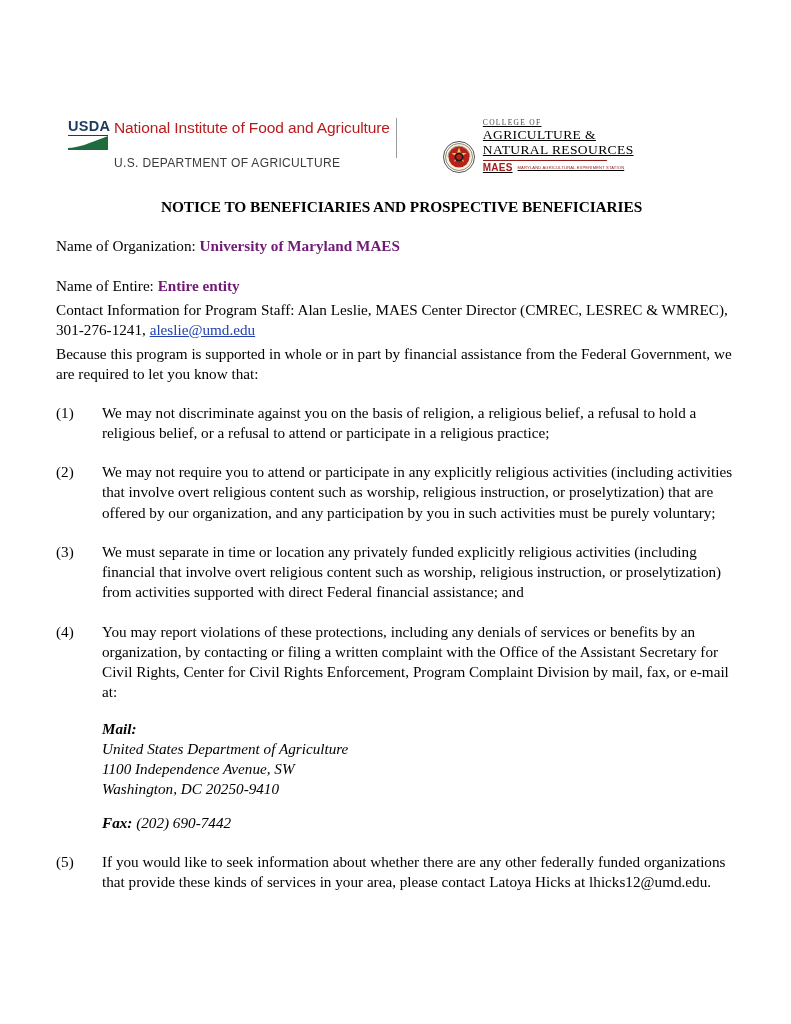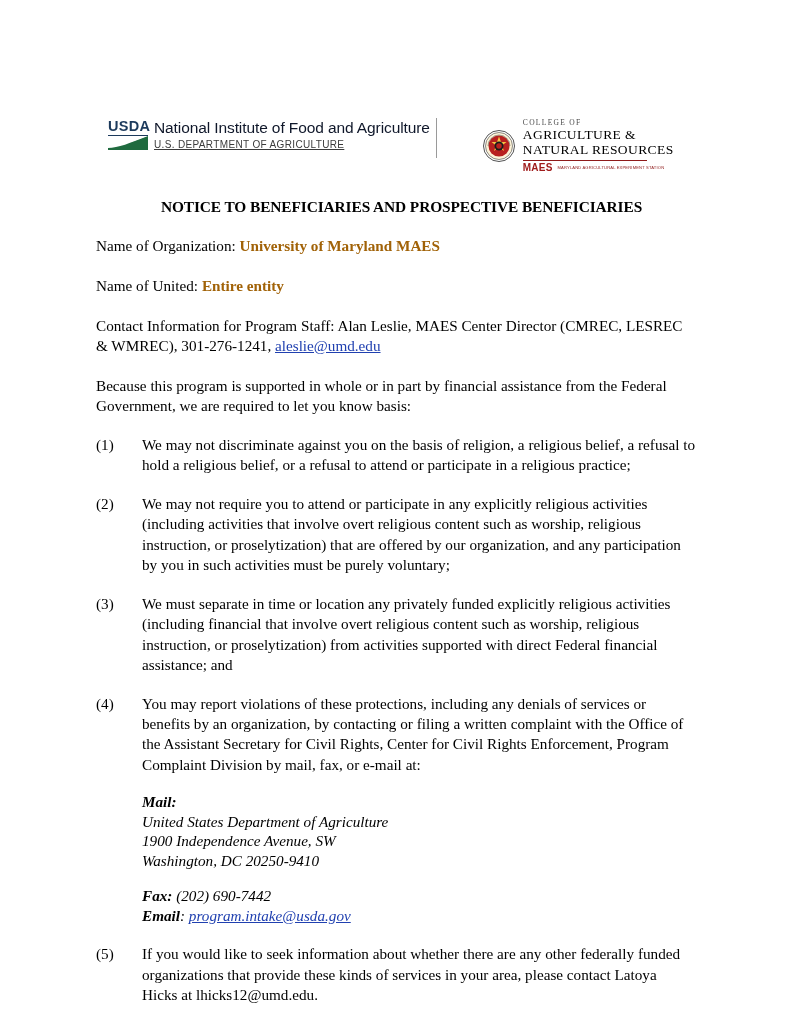--- a/index.html
+++ b/index.html
@@ -13,21 +13,21 @@
     font-family: "Liberation Serif", "DejaVu Serif", serif;
     color: #000000;
     overflow: hidden;
   }
   .page {
     position: relative;
     width: 791px;
     height: 716px;
     background: #ffffff;
     box-sizing: border-box;
-    padding: 0 96px;
+    padding: 0 56px;
   }
 
   
   .logo-row {
     position: relative;
     height: 62px;
     padding-top: 118px;
     display: flex;
     align-items: flex-start;
   }
@@ -55,45 +55,45 @@
     height: 15px;
     margin-top: 1px;
     border-top: 1.6px solid #1c3a5c;
     overflow: hidden;
   }
   .usda-swoosh svg { display: block; }
   .usda-text { padding-top: 1px; }
   .usda-title {
     font-family: "Liberation Sans", sans-serif;
     font-size: 15.5px;
-    color: #0f172a;
+    color: #b91c1c;
     line-height: 1.12;
     letter-spacing: -0.1px;
   }
   .usda-sub {
     font-family: "Liberation Sans", sans-serif;
-    font-size: 10px;
+    font-size: 12px;
     letter-spacing: 0.35px;
     color: #3b3b3b;
-    margin-top: 3px;
-    text-decoration: underline;
+    margin-top: 20px;
   }
   .logo-divider {
     width: 1px;
     align-self: stretch;
     background: #9a9a9a;
     margin: 0 0 4px 6px;
     height: 40px;
   }
 
   .cans-logo {
     display: flex;
-    align-items: center;
+    align-items: flex-end;
     margin-left: 46px;
     padding-top: 0px;
+    text-decoration: underline;
   }
   .seal {
     width: 32px;
     height: 32px;
     margin-right: 8px;
     flex: none;
   }
   .cans-text { padding-top: 1px; }
   .cans-eyebrow {
     font-family: "Liberation Serif", serif;
@@ -144,26 +144,26 @@
     margin: 18px 0 0 0;
     padding-left: 12px;
   }
   .field-line {
     font-size: 15.2px;
     margin-top: 20px;
     line-height: 1.3;
   }
   .field-value {
     font-weight: bold;
-    color: #a16207;
+    color: #701a75;
   }
   .para {
     font-size: 15.2px;
     line-height: 1.32;
-    margin-top: 20px;
+    margin-top: 4px;
     text-align: left;
   }
   .numbered {
     display: flex;
     margin-top: 19px;
     font-size: 15.2px;
     line-height: 1.33;
   }
   .num {
     width: 46px;
@@ -235,29 +235,29 @@
   </div>
 
   <div class="doc-title">NOTICE TO BENEFICIARIES AND PROSPECTIVE BENEFICIARIES</div>
 
   <div class="field-line">
     <span>Name of Organization:</span>
     <span class="field-value">University of Maryland MAES</span>
   </div>
 
   <div class="field-line">
-    <span>Name of United:</span>
+    <span>Name of Entire:</span>
     <span class="field-value">Entire entity</span>
   </div>
 
   <div class="para">
     <span>Contact Information for Program Staff:</span><span> Alan Leslie, MAES Center Director (CMREC,  LESREC &amp; WMREC), 301-276-1241, </span><span class="link">aleslie@umd.edu</span>
   </div>
 
-  <div class="para">Because this program is supported in whole or in part by financial assistance from the Federal Government, we are required to let you know basis:</div>
+  <div class="para">Because this program is supported in whole or in part by financial assistance from the Federal Government, we are required to let you know that:</div>
 
   <div class="numbered">
     <div class="num">(1)</div>
     <div class="num-body">We may not discriminate against you on the basis of religion, a religious belief, a refusal to hold a religious belief, or a refusal to attend or participate in a religious practice;</div>
   </div>
 
   <div class="numbered">
     <div class="num">(2)</div>
     <div class="num-body">We may not require you to attend or participate in any explicitly religious activities (including activities that involve overt religious content such as worship, religious instruction, or proselytization) that are offered by our organization, and any participation by you in such activities must be purely voluntary;</div>
   </div>
@@ -268,29 +268,26 @@
   </div>
 
   <div class="numbered">
     <div class="num">(4)</div>
     <div class="num-body">You may report violations of these protections, including any denials of services or benefits by an organization, by contacting or filing a written complaint with the Office of the Assistant Secretary for Civil Rights, Center for Civil Rights Enforcement, Program Complaint Division by mail, fax, or e-mail at:</div>
   </div>
 
   <div class="addr-block">
     <div class="lbl">Mail:</div>
     <div>United States Department of Agriculture</div>
-    <div>1900 Independence Avenue, SW</div>
+    <div>1100 Independence Avenue, SW</div>
     <div>Washington, DC 20250-9410</div>
     <div class="addr-gap"></div>
     <div>
       <span class="lbl">Fax:</span><span> (202) 690-7442</span>
     </div>
-    <div>
-      <span class="lbl">Email</span><span>: </span><span class="link">program.intake@usda.gov</span>
-    </div>
   </div>
 
   <div class="numbered">
     <div class="num">(5)</div>
     <div class="num-body">If you would like to seek information about whether there are any other federally funded organizations that provide these kinds of services in your area, please contact Latoya Hicks at lhicks12@umd.edu.</div>
   </div>
 
 </div>
 
 </body></html>

